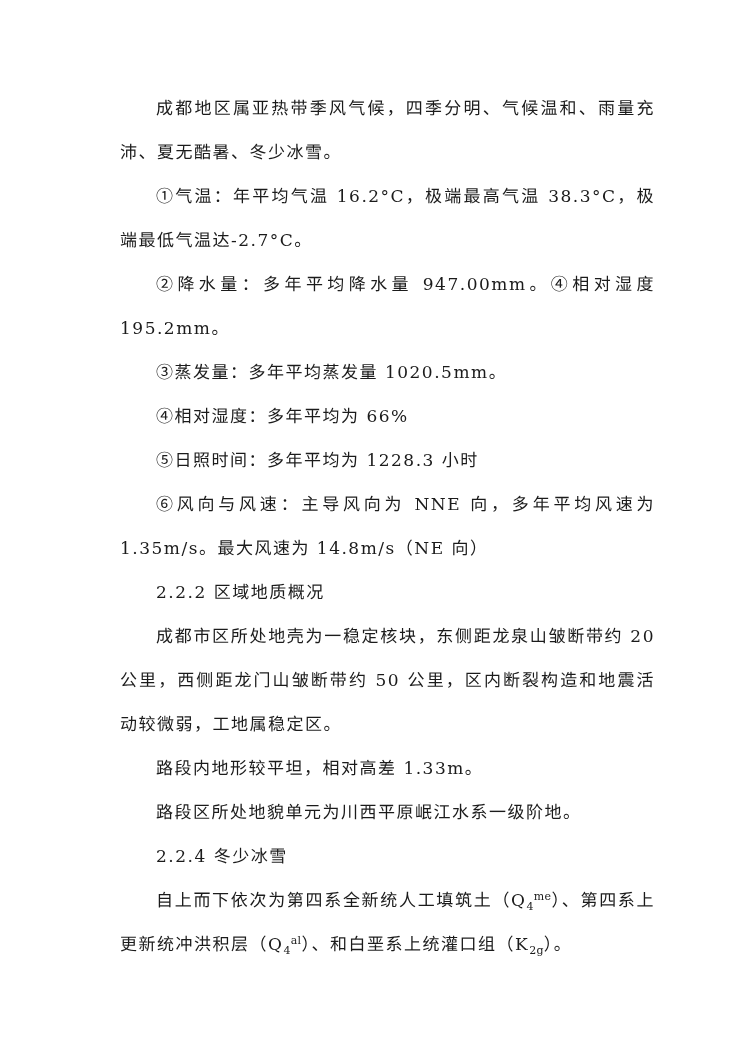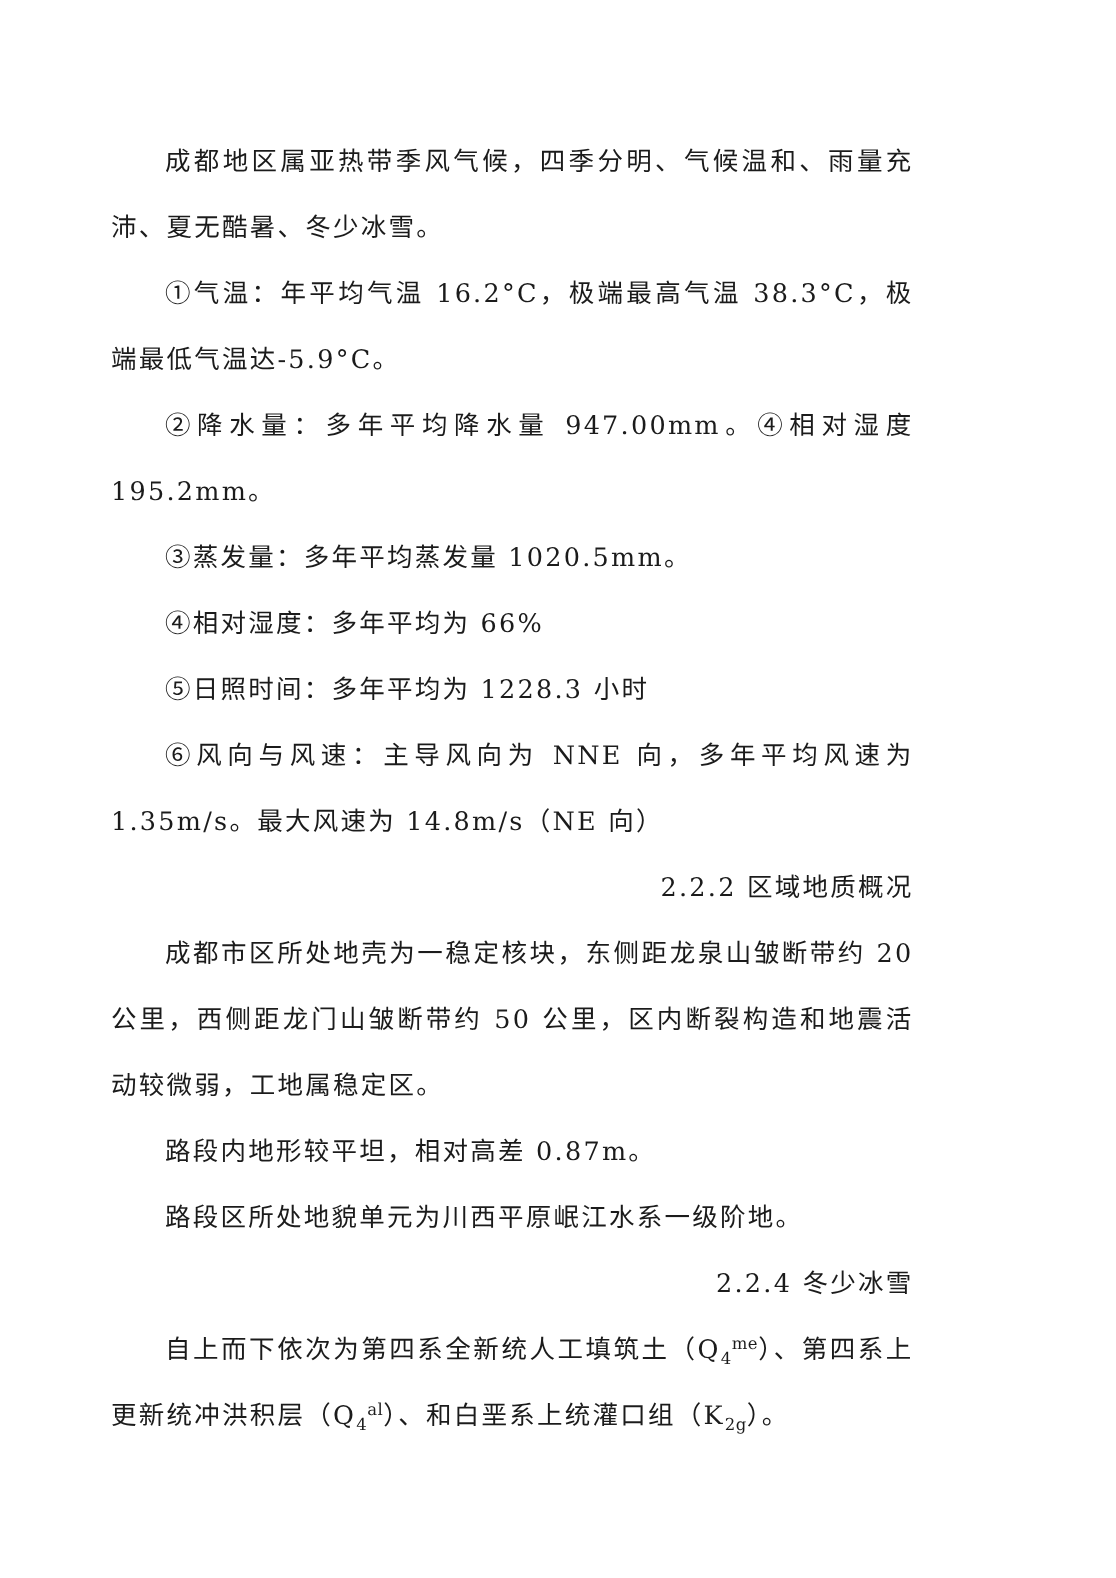--- a/index.html
+++ b/index.html
@@ -7,60 +7,60 @@
     padding: 0;
     background: #ffffff;
   }
   .page {
     position: relative;
     width: 744px;
     height: 1052px;
     background: #ffffff;
     overflow: hidden;
     box-sizing: border-box;
-    padding: 86px 89px 0 74px;
+    padding: 86px 89px 0 120px;
   }
   .doc-body {
     width: 535px;
   }
   p.para {
     margin: 0;
     padding: 0;
     font-family: "DejaVu Serif", "Liberation Serif", serif;
     font-size: 17px;
     line-height: 44px;
     letter-spacing: 1.5px;
     color: #1b1b1b;
     text-align: justify;
     text-indent: 36px;
     word-break: break-word;
   }
   p.para.heading {
-    text-align: right;
+    text-align: left;
   }
   .para sup, .para sub {
     font-size: 11px;
     line-height: 0;
     letter-spacing: 0.3px;
   }
   .para sup { vertical-align: 6px; }
   .para sub { vertical-align: -4px; }
 </style>
 </head>
 <body>
 
 <div class="page">
   <div class="doc-body" id="doc-body" style="color: rgb(27, 27, 27);">
       <p class="para body"><span>成都地区属亚热带季风气候，四季分明、气候温和、雨量充沛、夏无酷暑、冬少冰雪。</span></p>
-      <p class="para body"><span>①气温：年平均气温 16.2°C，极端最高气温 38.3°C，极端最低气温达-5.9°C。</span></p>
+      <p class="para body"><span>①气温：年平均气温 16.2°C，极端最高气温 38.3°C，极端最低气温达-2.7°C。</span></p>
       <p class="para body"><span>②降水量：多年平均降水量 947.00mm。④相对湿度 195.2mm。</span></p>
       <p class="para body"><span>③蒸发量：多年平均蒸发量 1020.5mm。</span></p>
       <p class="para body"><span>④相对湿度：多年平均为 66%</span></p>
       <p class="para body"><span>⑤日照时间：多年平均为 1228.3 小时</span></p>
       <p class="para body"><span>⑥风向与风速：主导风向为 NNE 向，多年平均风速为 1.35m/s。最大风速为 14.8m/s（NE 向）</span></p>
       <p class="para heading"><span>2.2.2 区域地质概况</span></p>
       <p class="para body"><span>成都市区所处地壳为一稳定核块，东侧距龙泉山皱断带约 20 公里，西侧距龙门山皱断带约 50 公里，区内断裂构造和地震活动较微弱，工地属稳定区。</span></p>
-      <p class="para body"><span>路段内地形较平坦，相对高差 0.87m。</span></p>
+      <p class="para body"><span>路段内地形较平坦，相对高差 1.33m。</span></p>
       <p class="para body"><span>路段区所处地貌单元为川西平原岷江水系一级阶地。</span></p>
       <p class="para heading"><span>2.2.4 冬少冰雪</span></p>
       <p class="para body"><span>自上而下依次为第四系全新统人工填筑土（Q</span><sub>4</sub><sup>me</sup><span>）、第四系上更新统冲洪积层（Q</span><sub>4</sub><sup>al</sup><span>）、和白垩系上统灌口组（K</span><sub>2g</sub><span>）。</span></p>
     </div>
 </div>
 
 </body></html>

